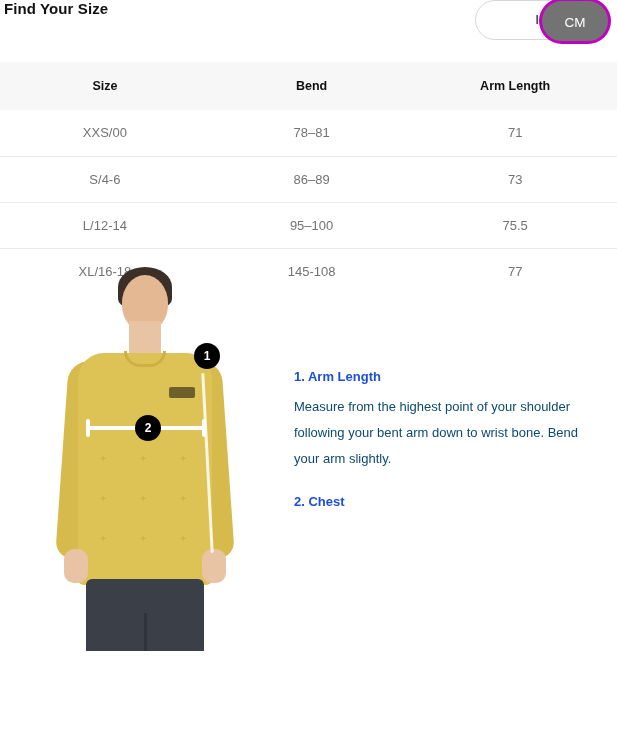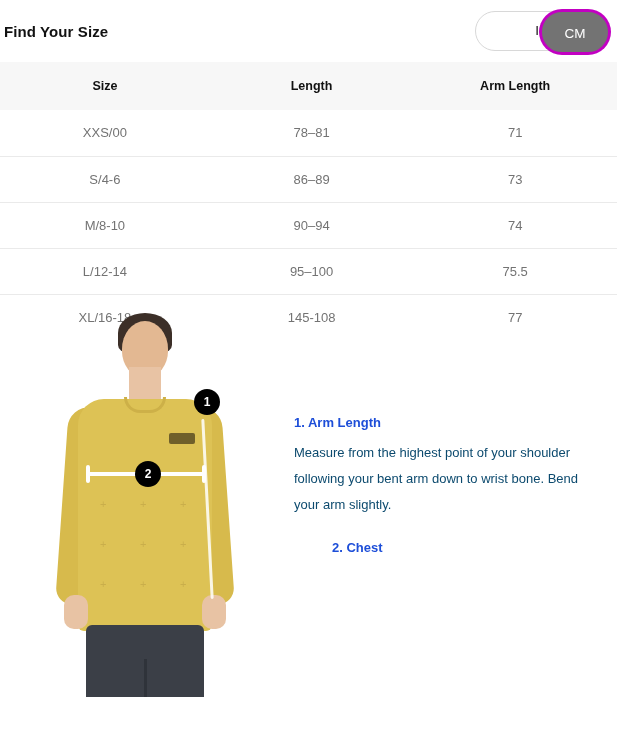--- a/index.html
+++ b/index.html
@@ -14,21 +14,21 @@
   .page {
     position: relative;
     width: 617px;
     height: 753px;
     background: #ffffff;
   }
 
   
   .header {
     display: flex;
-    align-items: center;
+    align-items: flex-start;
     justify-content: space-between;
     padding: 0 0 0 4px;
     height: 62px;
   }
   .header-title {
     font-size: 15px;
     font-weight: bold;
     letter-spacing: 0.1px;
     color: #111111;
   }
@@ -116,21 +116,21 @@
     font-weight: bold;
     color: #1d4ed8;
     margin: 0 0 10px 0;
   }
   .instr-body {
     font-size: 13px;
     line-height: 26px;
     color: #0c4a6e;
     margin: 0 0 18px 0;
   }
-  .instr-head.second { margin-top: 22px; margin-left: 38px; }
+  .instr-head.second { margin-top: 22px; }
 
   
   .person { position: absolute; left: 0; top: 0; width: 290px; height: 330px; }
   .neck {
     position: absolute; left: 129px; top: 0px; width: 32px; height: 40px;
     background: #e8c3a4;
   }
   .head {
     position: absolute; left: 122px; top: -46px; width: 46px; height: 56px;
     background: #e3b892; border-radius: 50% 50% 46% 46%;
@@ -225,39 +225,34 @@
     <div class="unit-toggle">
       <div class="unit-opt">IN</div>
       <div class="unit-opt selected">CM</div>
     </div>
   </div>
 
   <table class="size-table">
     <thead>
       <tr>
         <th>Size</th>
-        <th>Length</th>
+        <th>Bend</th>
         <th>Arm Length</th>
       </tr>
     </thead>
     <tbody>
       <tr>
         <td>XXS/00</td>
         <td>78–81</td>
         <td>71</td>
       </tr>
       <tr>
         <td>S/4-6</td>
         <td>86–89</td>
         <td>73</td>
-      </tr>
-      <tr>
-        <td>M/8-10</td>
-        <td>90–94</td>
-        <td>74</td>
       </tr>
       <tr>
         <td>L/12-14</td>
         <td>95–100</td>
         <td>75.5</td>
       </tr>
       <tr>
         <td>XL/16-18</td>
         <td>145-108</td>
         <td>77</td>

